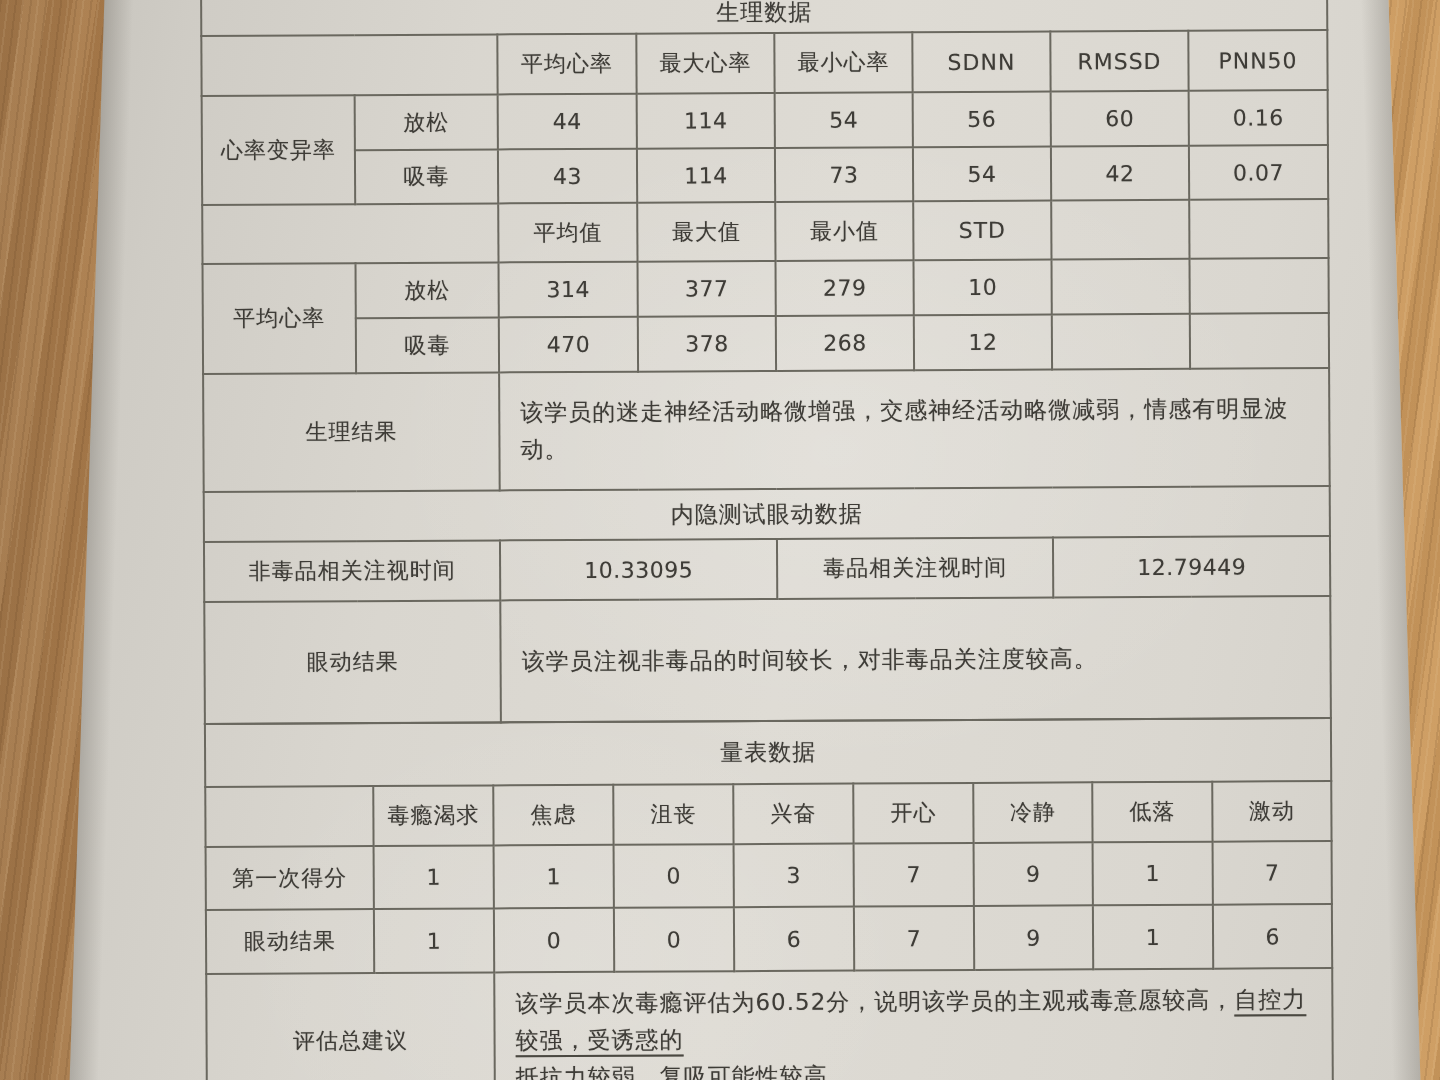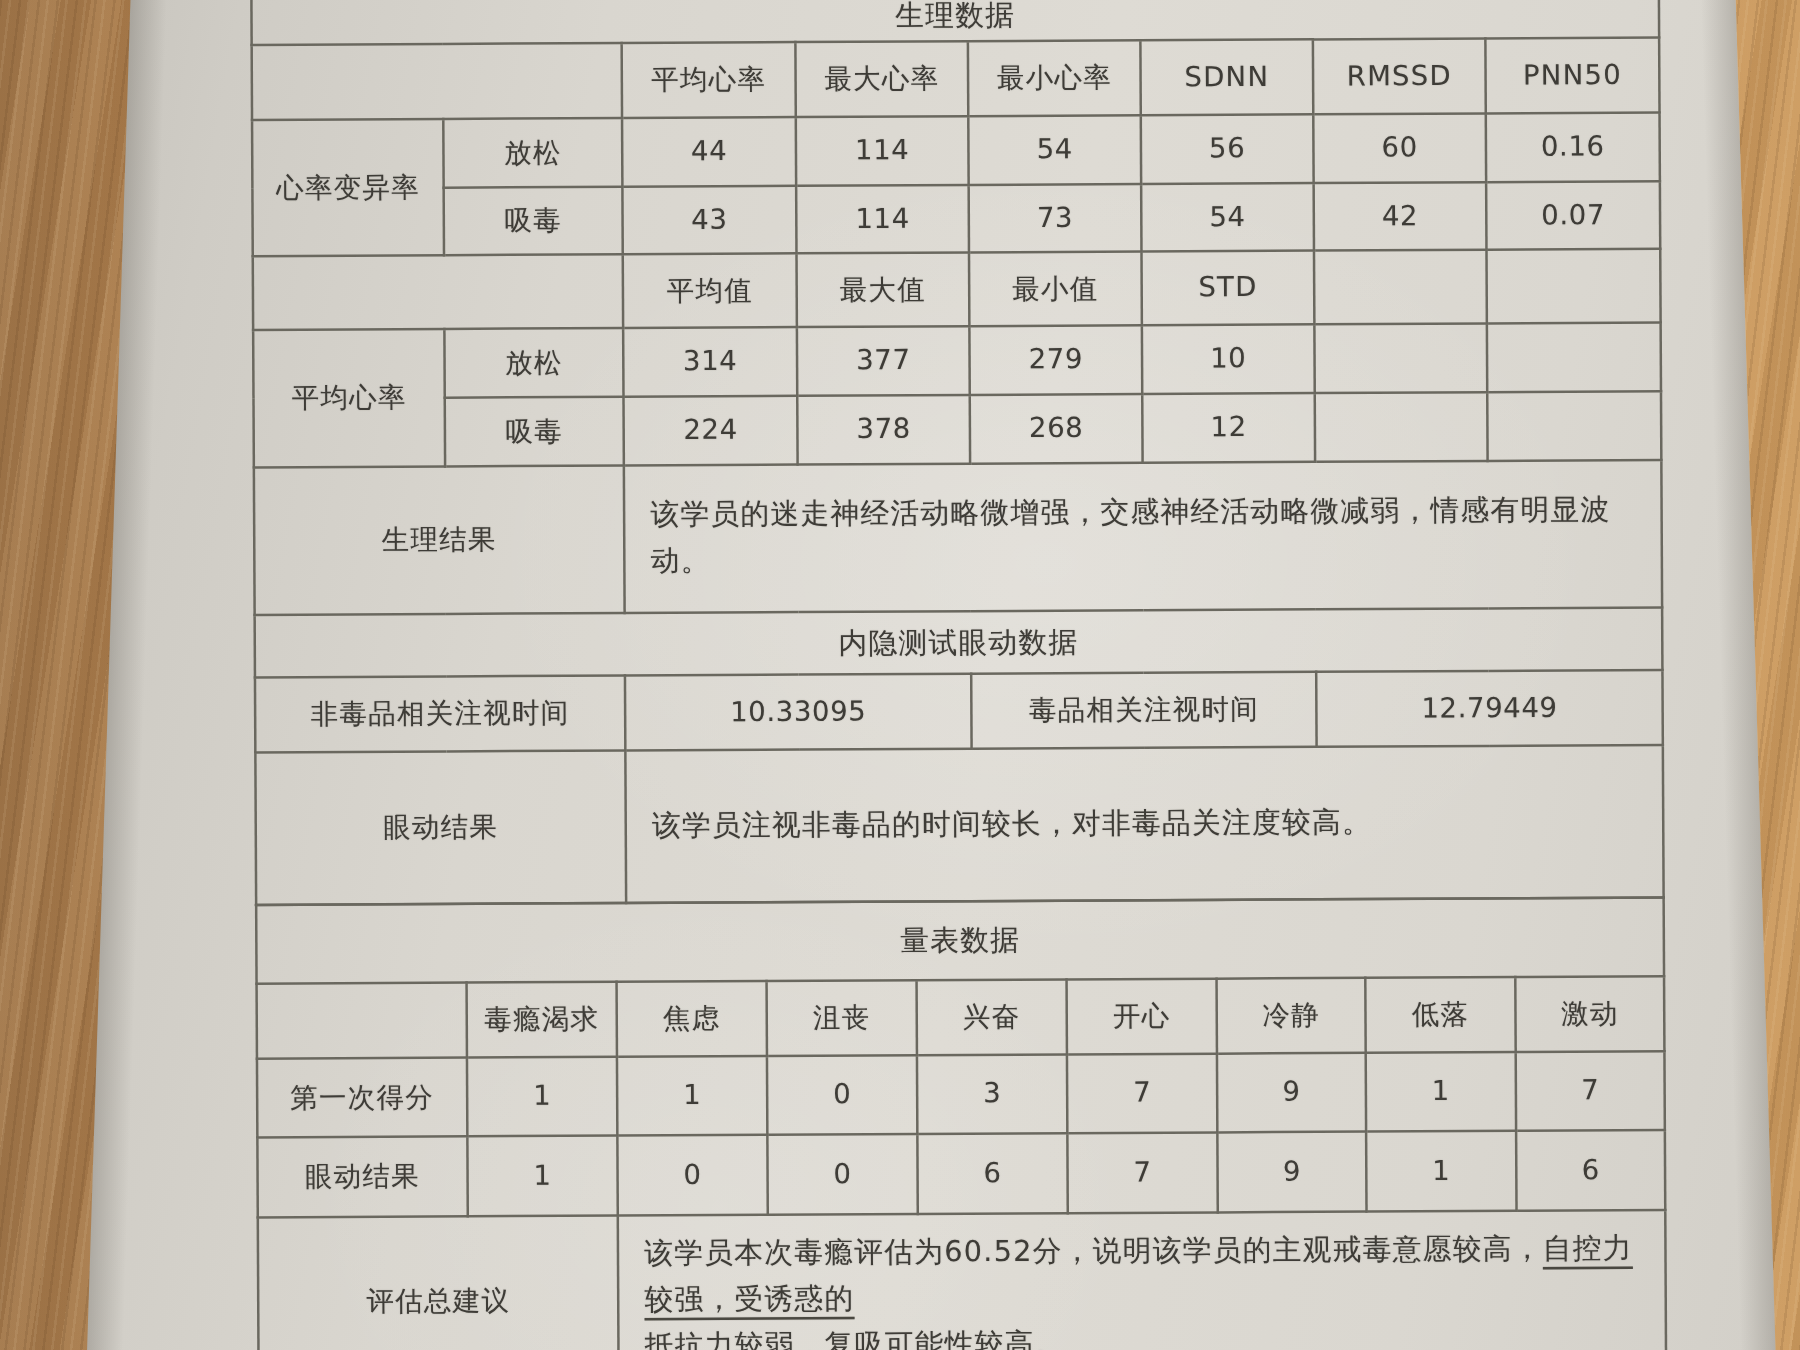--- a/index.html
+++ b/index.html
@@ -128,21 +128,21 @@
       <td>放松</td>
       <td class="num">314</td>
       <td class="num">377</td>
       <td class="num">279</td>
       <td class="num">10</td>
       <td></td>
       <td></td>
     </tr>
     <tr class="h55">
       <td>吸毒</td>
-      <td class="num">224</td>
+      <td class="num">470</td>
       <td class="num">378</td>
       <td class="num">268</td>
       <td class="num">12</td>
       <td></td>
       <td></td>
     </tr>
     <tr class="h118">
       <td colspan="2">生理结果</td>
       <td colspan="6" class="txt">该学员的迷走神经活动略微增强，交感神经活动略微减弱，情感有明显波动。</td>
     </tr>

